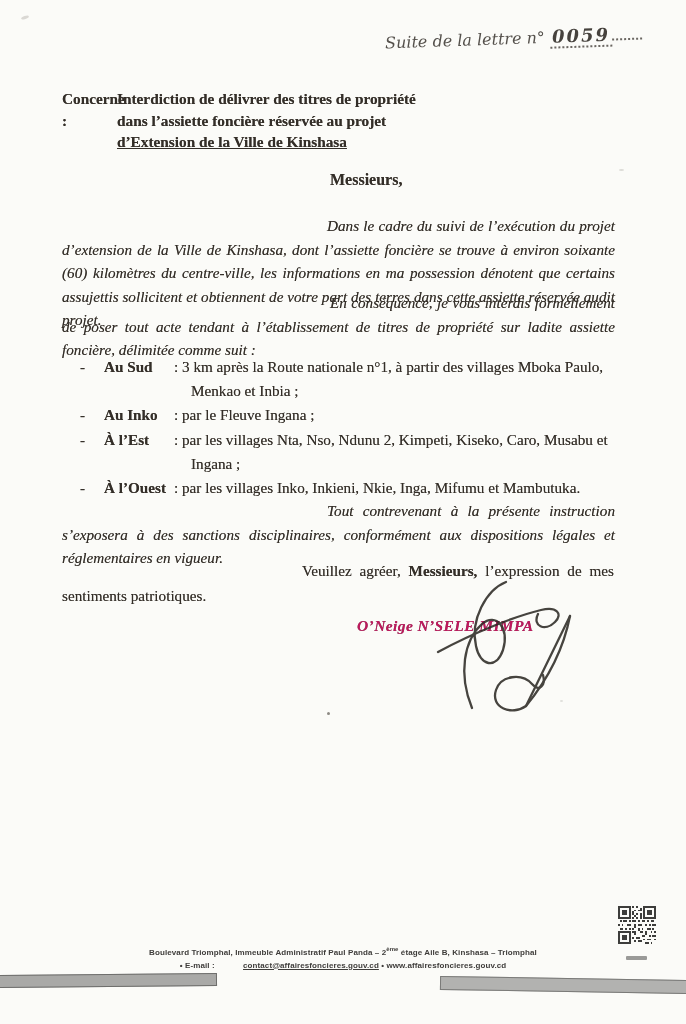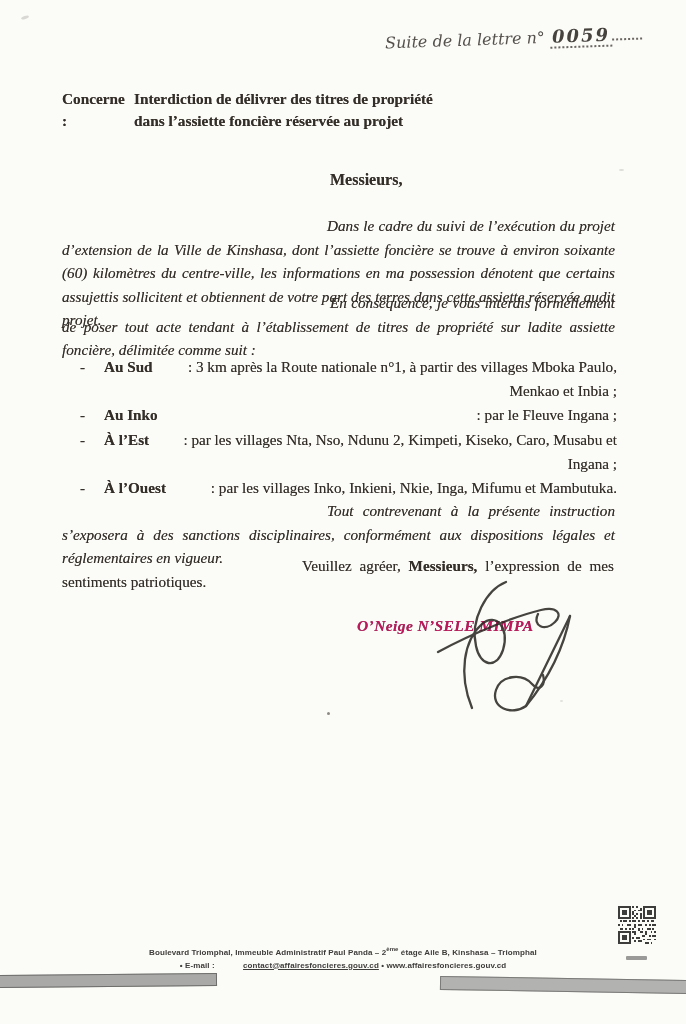--- a/index.html
+++ b/index.html
@@ -18,41 +18,41 @@
   }
   .handnote .num{
     font-weight:bold;font-size:18px;letter-spacing:2px;padding:0 2px;
     border-bottom:2px dotted #6a6661;color:#46423d;
   }
   .handnote .dots{display:inline-block;width:30px;border-bottom:2px dotted #6a6661;height:12px;}
 
   
   .subject{position:absolute;left:62px;top:88px;display:flex;font-weight:bold;font-size:15.3px;line-height:21.5px;}
   .subject .lbl{width:55px;margin-right:0;}
-  .subject .lines{margin-left:17px;}
+  .subject .lines{margin-left:0;}
   .subject .u{text-decoration:underline;}
 
   .salutation{position:absolute;left:330px;top:171px;font-weight:bold;font-size:16px;}
 
   .para{
     position:absolute;left:62px;width:553px;
     font-size:15.2px;line-height:23.5px;text-align:justify;font-style:italic;
   }
   .p1{top:199px;text-indent:265px;}
   .p2{top:276px;text-indent:268px;}
   .p3{top:484px;text-indent:265px;}
 
   
   .blist{position:absolute;left:80px;top:355px;width:537px;font-size:15.2px;line-height:24.2px;}
   .brow{display:flex;align-items:flex-start;}
   .bdash{width:24px;}
   .blabel{width:70px;font-weight:bold;}
-  .btext{flex:1;text-indent:-17px;padding-left:17px;text-align:right;}
+  .btext{flex:1;text-indent:-17px;padding-left:17px;}
 
-  .valediction{position:absolute;left:62px;top:543px;width:552px;font-size:15.2px;line-height:16px;text-align:justify;text-indent:240px;}
+  .valediction{position:absolute;left:62px;top:543px;width:552px;font-size:15.2px;line-height:25px;text-align:justify;text-indent:240px;}
   .valediction .b{font-weight:bold;}
 
   .sig-name{
     position:absolute;left:357px;top:617px;
     font-weight:bold;font-style:italic;font-size:15.5px;letter-spacing:.4px;color:#be185d;
   }
   .sig-scrawl{position:absolute;left:420px;top:576px;}
 
   
   .footer{
@@ -84,20 +84,21 @@
   <div class="handnote">
     <span>Suite de la lettre n°</span>
     <span class="num">0059</span><span class="dots"></span>
   </div>
 
   <div class="subject soft">
     <div class="lbl">Concerne :</div>
     <div class="lines">
       <div>Interdiction de délivrer des titres de propriété</div>
       <div>dans l’assiette foncière réservée au projet</div>
+      <div class="u">d’Extension de la Ville de Kinshasa</div>
     </div>
   </div>
 
   <div class="salutation soft">Messieurs,</div>
 
   <p class="para p1 soft">Dans le cadre du suivi de l’exécution du projet d’extension de la Ville de Kinshasa, dont l’assiette foncière se trouve à environ soixante (60) kilomètres du centre-ville, les informations en ma possession dénotent que certains assujettis sollicitent et obtiennent de votre part des terres dans cette assiette réservée audit projet.</p>
   <p class="para p2 soft">En conséquence, je vous interdis formellement de poser tout acte tendant à l’établissement de titres de propriété sur ladite assiette foncière, délimitée comme suit :</p>
 
   <div class="blist soft">
     <div class="brow">

